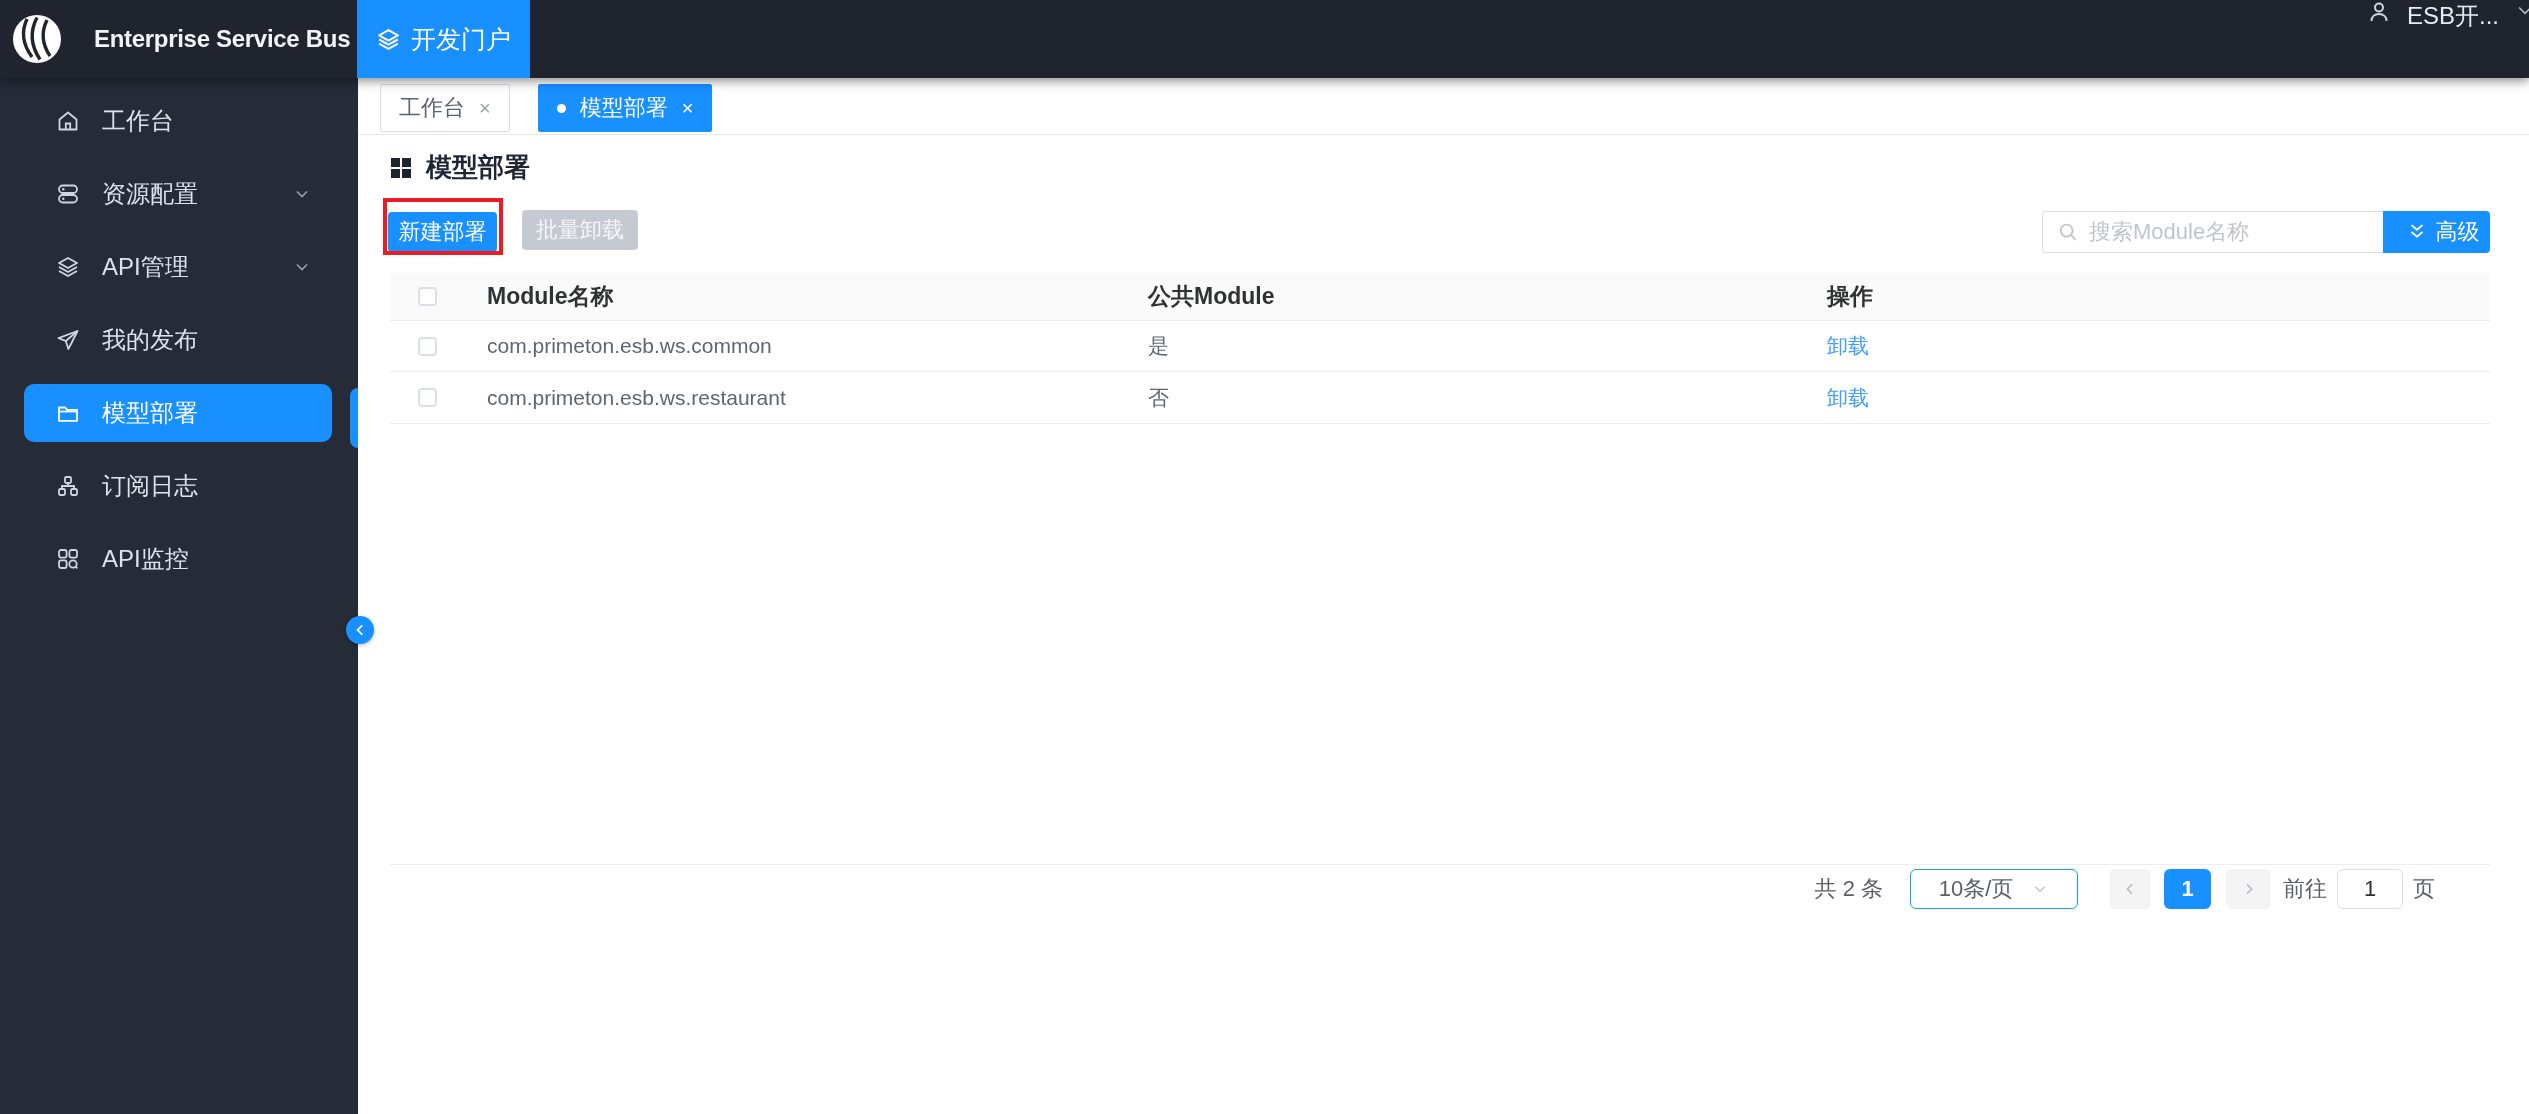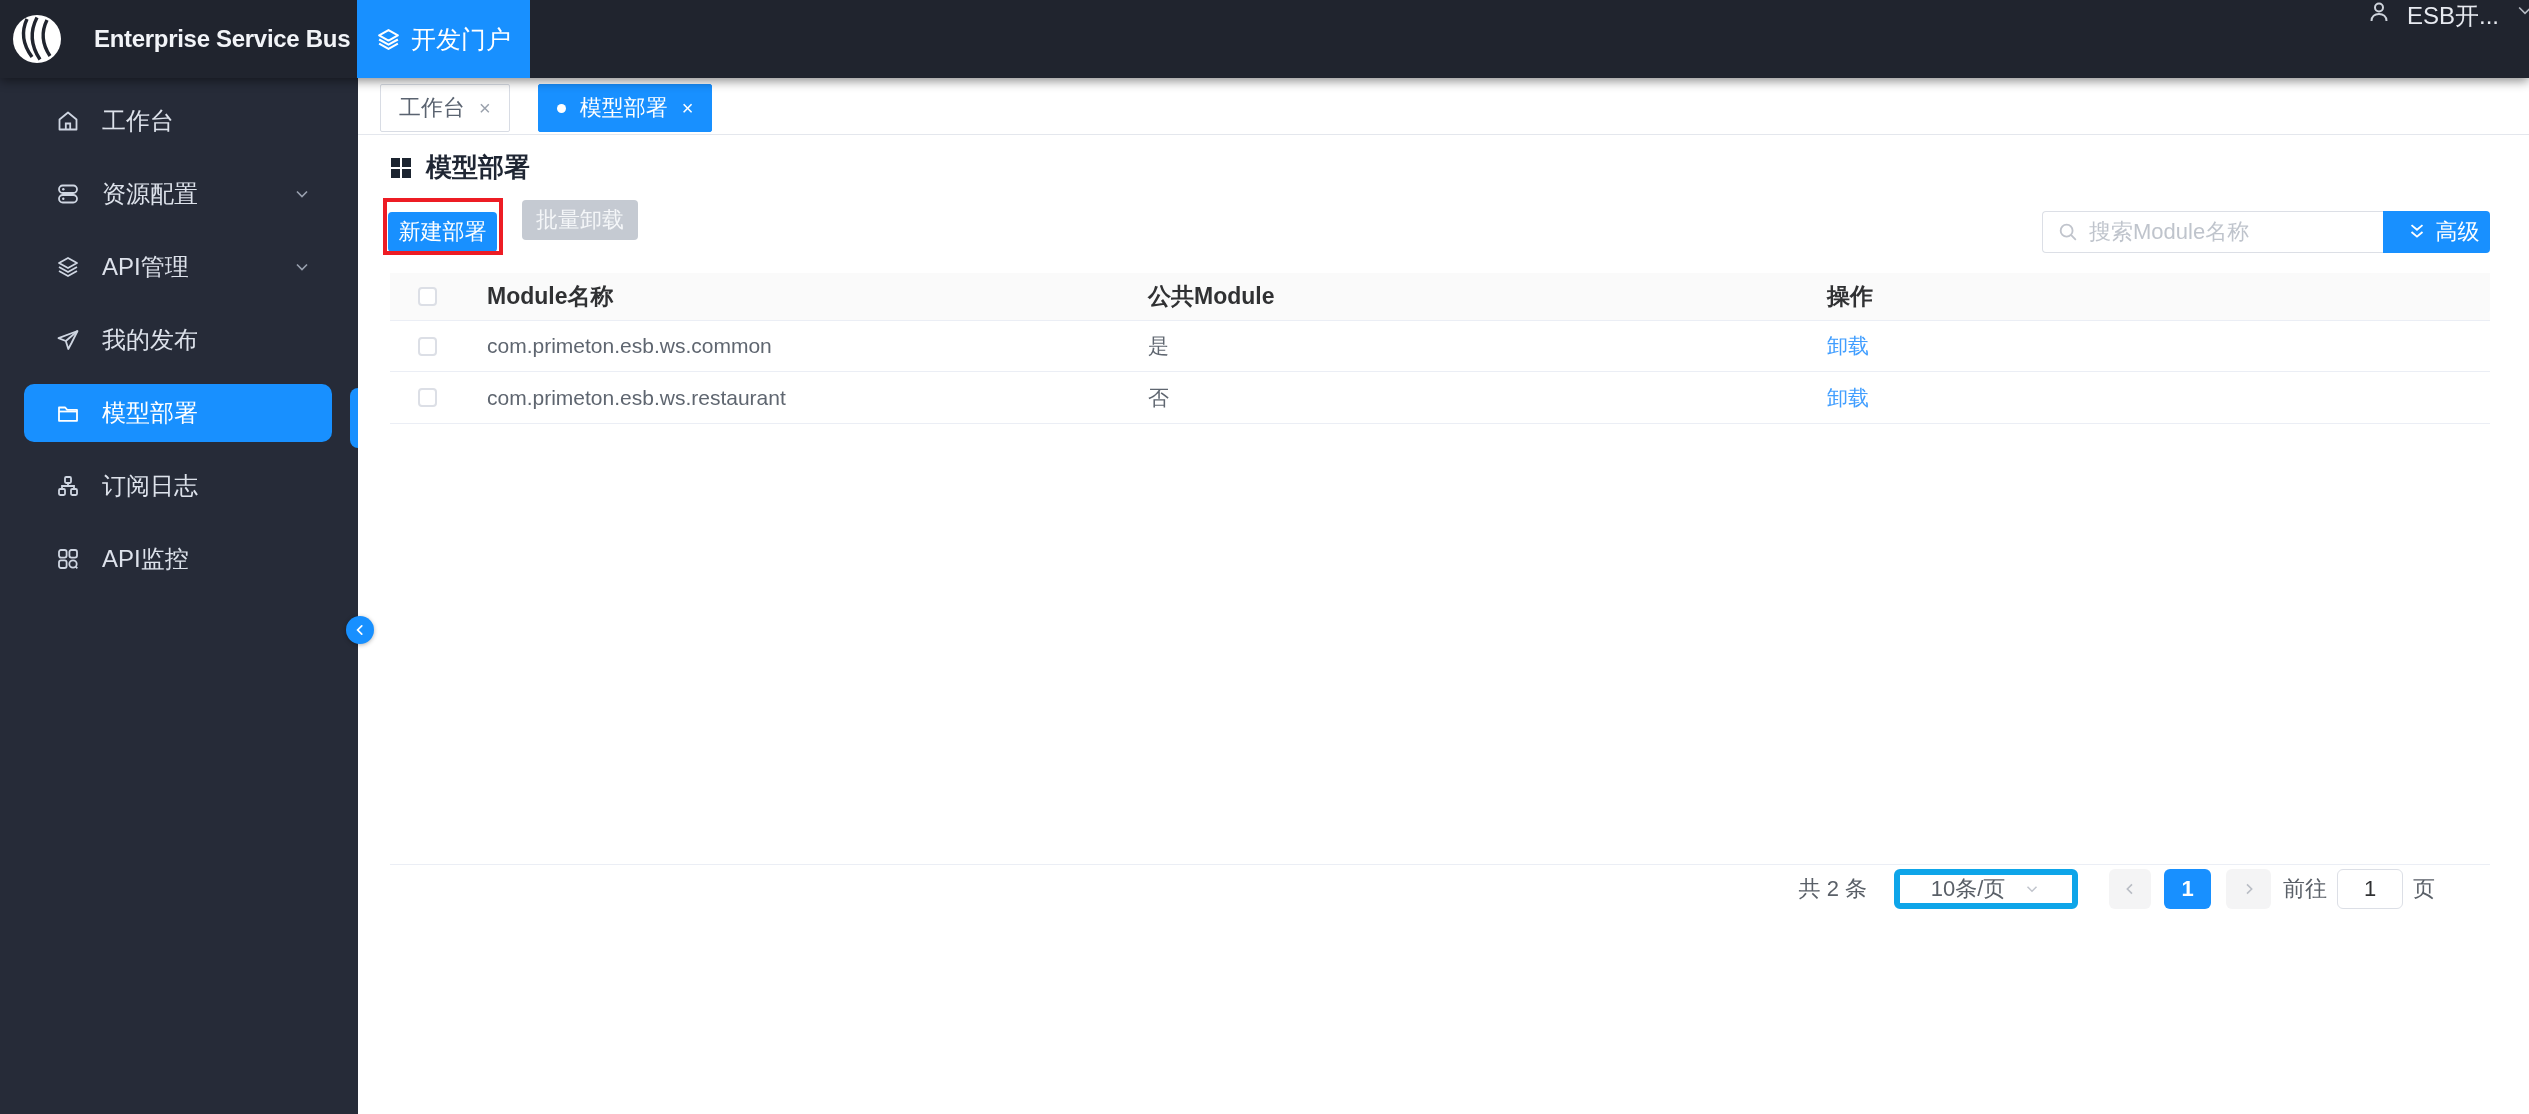--- a/index.html
+++ b/index.html
@@ -43,21 +43,21 @@
   .tab.active .close { color:#fff; }
   .tab-dot { width:9px; height:9px; border-radius:50%; background:#fff; }
 
   .page-head { position:absolute; left:32px; top:72px; display:flex; align-items:center; gap:14px; }
   .grid-ico { width:22px; height:22px; }
   .page-title { font-size:26px; font-weight:bold; color:#1f2633; }
 
   .btn { border:none; border-radius:4px; font-size:22px; font-family:inherit; cursor:pointer; }
   .btn-new { position:absolute; left:30px; top:134px; width:109px; height:40px; background:#1890ff; color:#fff; }
   .red-box { position:absolute; left:25px; top:120px; width:120px; height:57px; border:4px solid #ed1c24; z-index:5; pointer-events:none; }
-  .btn-batch { position:absolute; left:164px; top:122px; width:116px; height:40px; background:#c5cad2; color:#f4f6f8; cursor:not-allowed; }
+  .btn-batch { position:absolute; left:164px; top:132px; width:116px; height:40px; background:#c5cad2; color:#f4f6f8; cursor:not-allowed; }
 
   .search-group { position:absolute; right:39px; top:133px; height:42px; display:flex;align-items:center; }
   .search-box { width:341px; height:42px; border:1px solid #dcdfe6; border-right:none; border-radius:4px 0 0 4px;
                 display:flex; align-items:center; gap:10px; padding:0 14px; background:#fff; }
   .search-box input { border:none; outline:none; flex:1; font-size:22px; font-family:inherit; color:#303133; min-width:0; }
   .search-box input::placeholder { color:#bfc4cc; }
   .btn-adv { width:107px; height:42px; background:#1890ff; color:#fff; border-radius:0 4px 4px 0;
              display:flex; align-items:center; justify-content:center; gap:8px; font-size:22px;padding-left:12px; }
 
   .table { position:absolute; left:32px; top:195px; width:2100px; }
@@ -65,21 +65,21 @@
   .t-head { height:47px; background:#fafafa; font-weight:bold; color:#303133; font-size:23px; }
   .t-body-row { height:52px; border-bottom:1px solid #ebeef5; color:#5f6670; font-size:21px; background:#fff; }
   .t-head + .t-body-row { border-top:1px solid #ebeef5; }
   .checkbox { width:19px; height:19px; margin-left:28px; border:2px solid #dcdfe6; border-radius:4px; background:#fff; cursor:pointer; }
   .link { color:#419eff; font-size:21px; cursor:pointer; text-decoration:none; }
 
   .endline { position:absolute; left:32px; top:786px; width:2100px; height:1px; background:#ebeef5; }
 
   .pagination { position:absolute; top:791px; right:94px; height:40px; display:flex; align-items:center; font-size:22px; color:#5a6068; }
   .pg-total { margin-right:27px; }
-  .pg-select { width:184px; height:40px; border:6px solid #0ea5e9; border-radius:6px; display:flex; align-items:center;
+  .pg-select { width:168px; height:40px; border:1px solid #0ea5e9; border-radius:6px; display:flex; align-items:center;
                justify-content:center; gap:18px; color:#5a6068; cursor:pointer; background:#fff; margin-right:31px; }
   .pg-select .sel-caret { color:#c0c4cc; }
   .pg-btn { width:42px; height:40px; border-radius:6px; background:#f4f4f5; color:#b9bdc5; display:flex; align-items:center;
             justify-content:center; cursor:pointer; }
   .pg-prev { margin-right:13px; }
   .pg-cur { width:47px; height:40px; border-radius:6px; background:#1890ff; color:#fff; font-weight:bold; display:flex;
             align-items:center; justify-content:center; margin-right:15px; cursor:pointer; }
   .pg-next { margin-right:7px; width:45px; }
   .pg-goto-label { margin:0 5px 0 5px; }
   .pg-input { width:66px; height:40px; border:1px solid #dcdfe6; border-radius:6px; text-align:center; font-size:22px;

